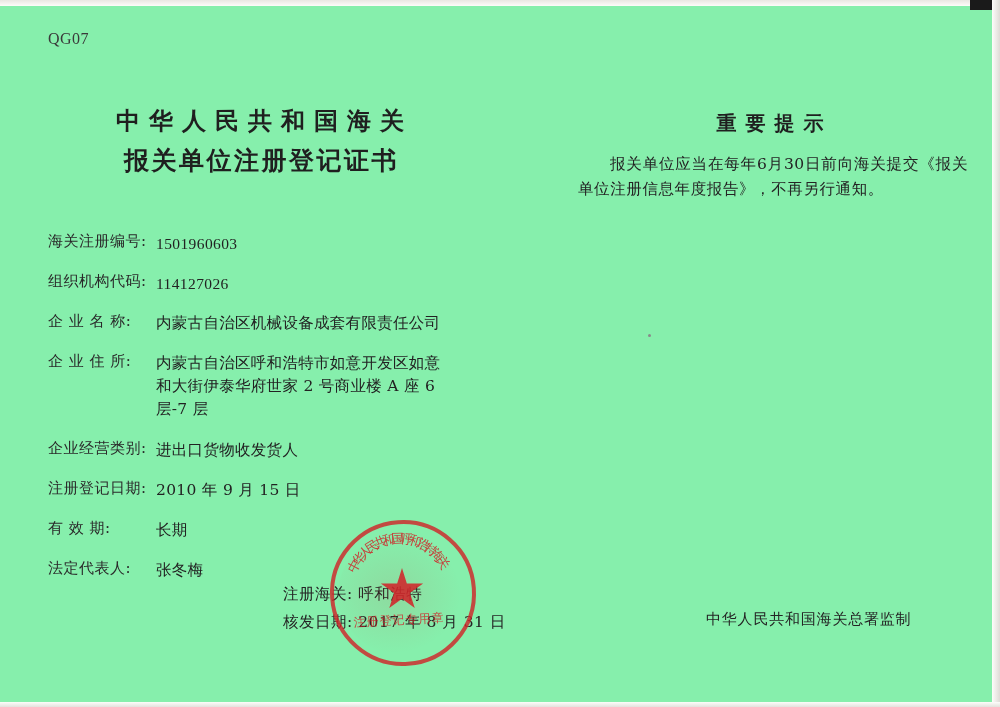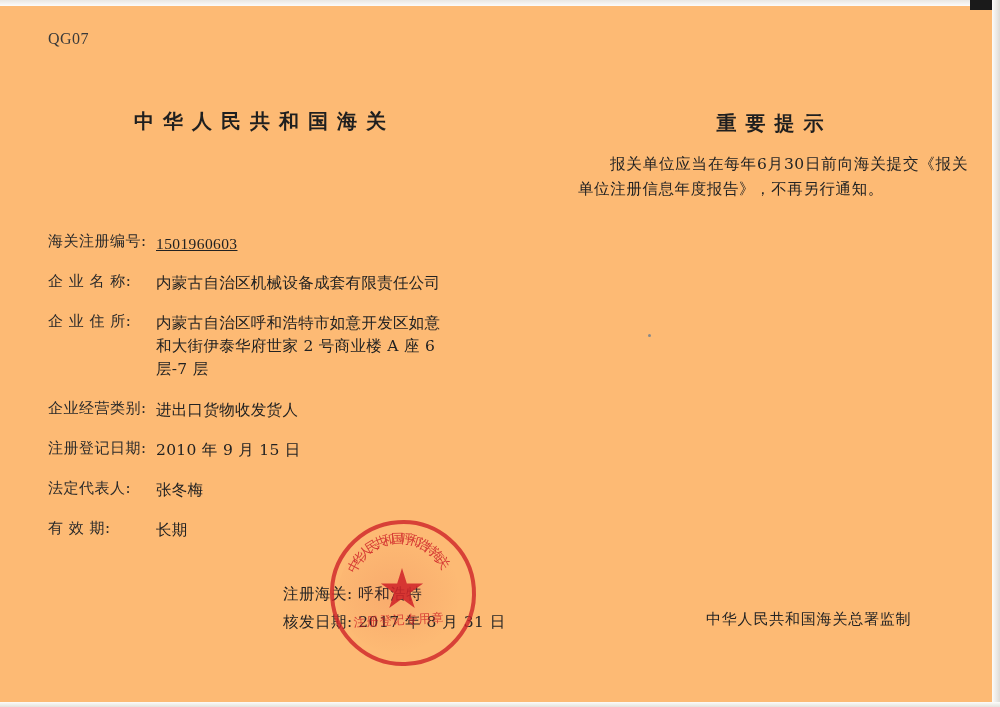--- a/index.html
+++ b/index.html
@@ -4,21 +4,21 @@
 <style>
   html, body {
     margin: 0;
     padding: 0;
     background: #ffffff;
   }
   #page {
     position: relative;
     width: 1000px;
     height: 707px;
-    background: #fdba74;
+    background: #86efac;
     overflow: hidden;
     font-family: "Liberation Serif", serif;
     color: #2b2b2b;
   }
   
   .scan-edge-top {
     position: absolute;
     left: 0; top: 0;
     width: 1000px; height: 6px;
     background: linear-gradient(to bottom, #e9e7e2, #fdfcfa);
@@ -54,21 +54,21 @@
 
   
   .title-block {
     position: absolute;
     left: 60px;
     top: 104px;
     width: 400px;
     text-align: center;
   }
   .title-line1 {
-    font-size: 20px;
+    font-size: 24px;
     letter-spacing: 9px;
     line-height: 34px;
     color: #1f1f1f;
     font-family: "DejaVu Serif", serif;
     font-weight: 600;
     text-indent: 9px;
   }
   .title-line2 {
     font-size: 25px;
     letter-spacing: 2.5px;
@@ -103,21 +103,20 @@
   .field-value {
     font-size: 15.5px;
     color: #222;
     font-family: "DejaVu Serif", serif;
     line-height: 23px;
     letter-spacing: 0.3px;
   }
   .field-value.mono {
     font-family: "Liberation Serif", serif;
     letter-spacing: 0.4px;
-    text-decoration: underline;
   }
   .gap-before {
     margin-top: 17px;
   }
   .gap-before-sm {
     margin-top: 18px;
   }
 
   
   .notice-title {
@@ -255,29 +254,34 @@
 
   <div class="scan-edge-top"></div>
   <div class="scan-corner"></div>
   <div class="scan-edge-right"></div>
   <div class="scan-edge-bottom"></div>
 
   <div class="doc-code">QG07</div>
 
   <div class="title-block">
     <div class="title-line1">中华人民共和国海关</div>
+    <div class="title-line2">报关单位注册登记证书</div>
   </div>
 
   <div class="fields">
 
     <div class="field-row">
       <div class="field-label">海关注册编号:</div>
       <div class="field-value mono">1501960603</div>
     </div>
 
+    <div class="field-row">
+      <div class="field-label">组织机构代码:</div>
+      <div class="field-value mono">114127026</div>
+    </div>
 
     <div class="field-row">
       <div class="field-label">企 业 名 称:</div>
       <div class="field-value">内蒙古自治区机械设备成套有限责任公司</div>
     </div>
 
     <div class="field-row gap-before">
       <div class="field-label">企 业 住 所:</div>
       <div class="field-value" style="width:300px;">内蒙古自治区呼和浩特市如意开发区如意和大街伊泰华府世家 2 号商业楼 A 座 6 层-7 层</div>
     </div>
@@ -286,27 +290,27 @@
       <div class="field-label">企业经营类别:</div>
       <div class="field-value">进出口货物收发货人</div>
     </div>
 
     <div class="field-row">
       <div class="field-label">注册登记日期:</div>
       <div class="field-value">2010 年 9 月 15 日</div>
     </div>
 
     <div class="field-row">
+      <div class="field-label">有 效 期:</div>
+      <div class="field-value">长期</div>
+    </div>
+
+    <div class="field-row">
       <div class="field-label">法定代表人:</div>
       <div class="field-value">张冬梅</div>
-    </div>
-
-    <div class="field-row">
-      <div class="field-label">有 效 期:</div>
-      <div class="field-value">长期</div>
     </div>
 
   </div>
 
   <div class="notice-title">重要提示</div>
   <div class="notice-body">报关单位应当在每年6月30日前向海关提交《报关单位注册信息年度报告》，不再另行通知。</div>
   <div class="ink-dot"></div>
 
   <div class="issuer-block">
     <div>

